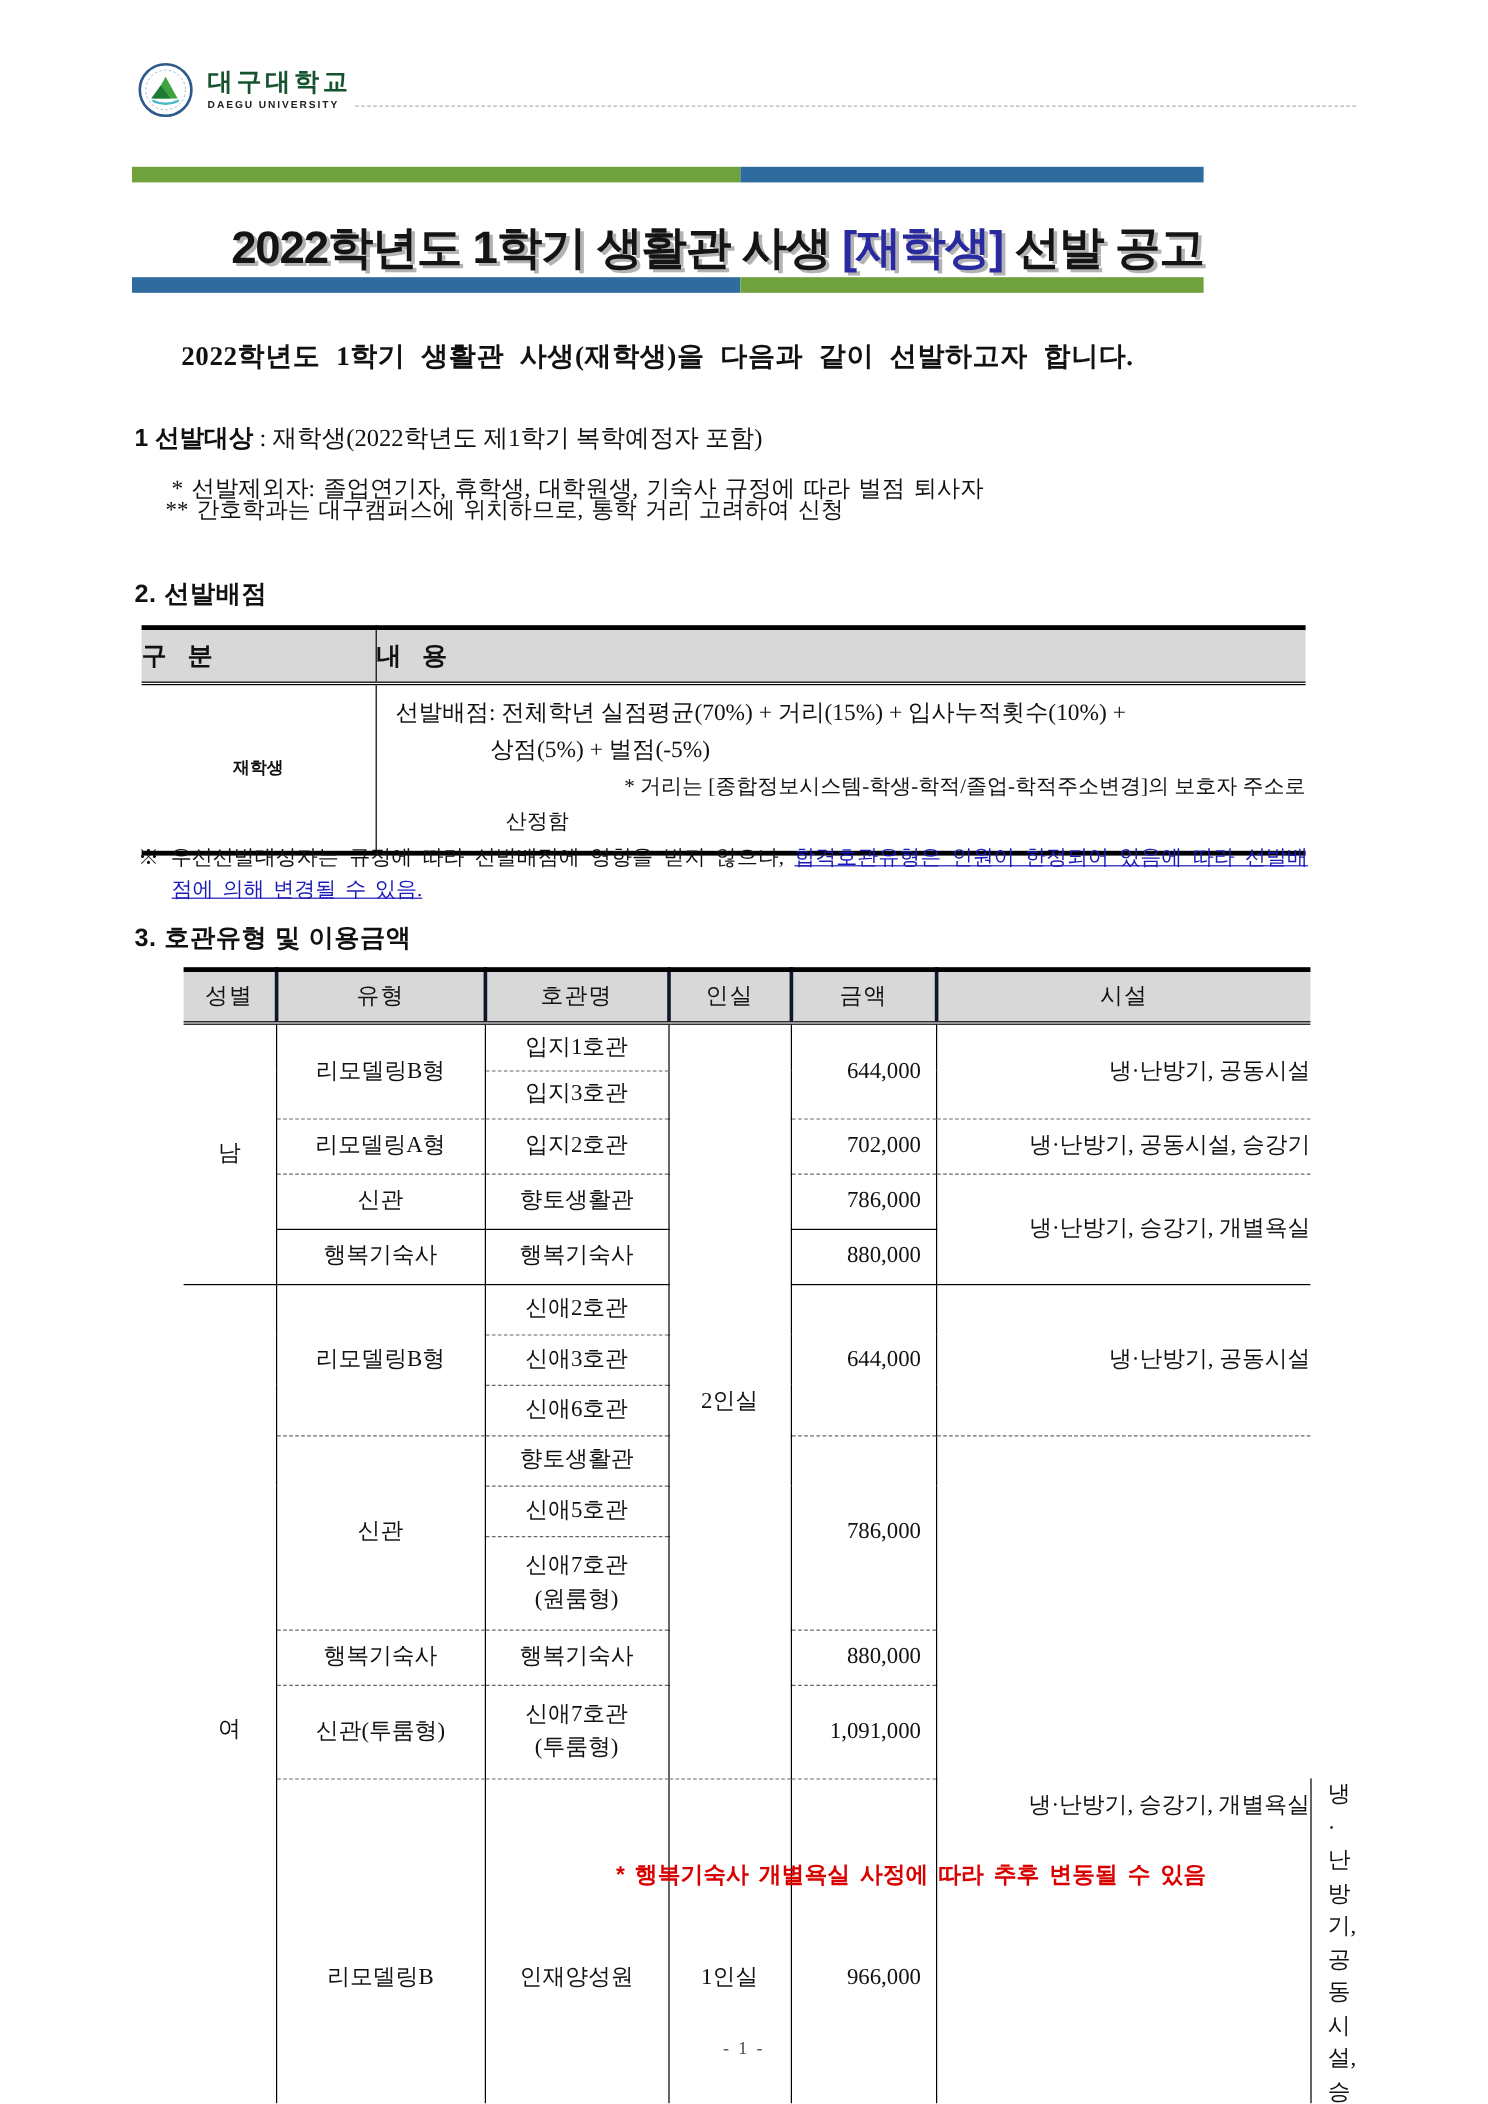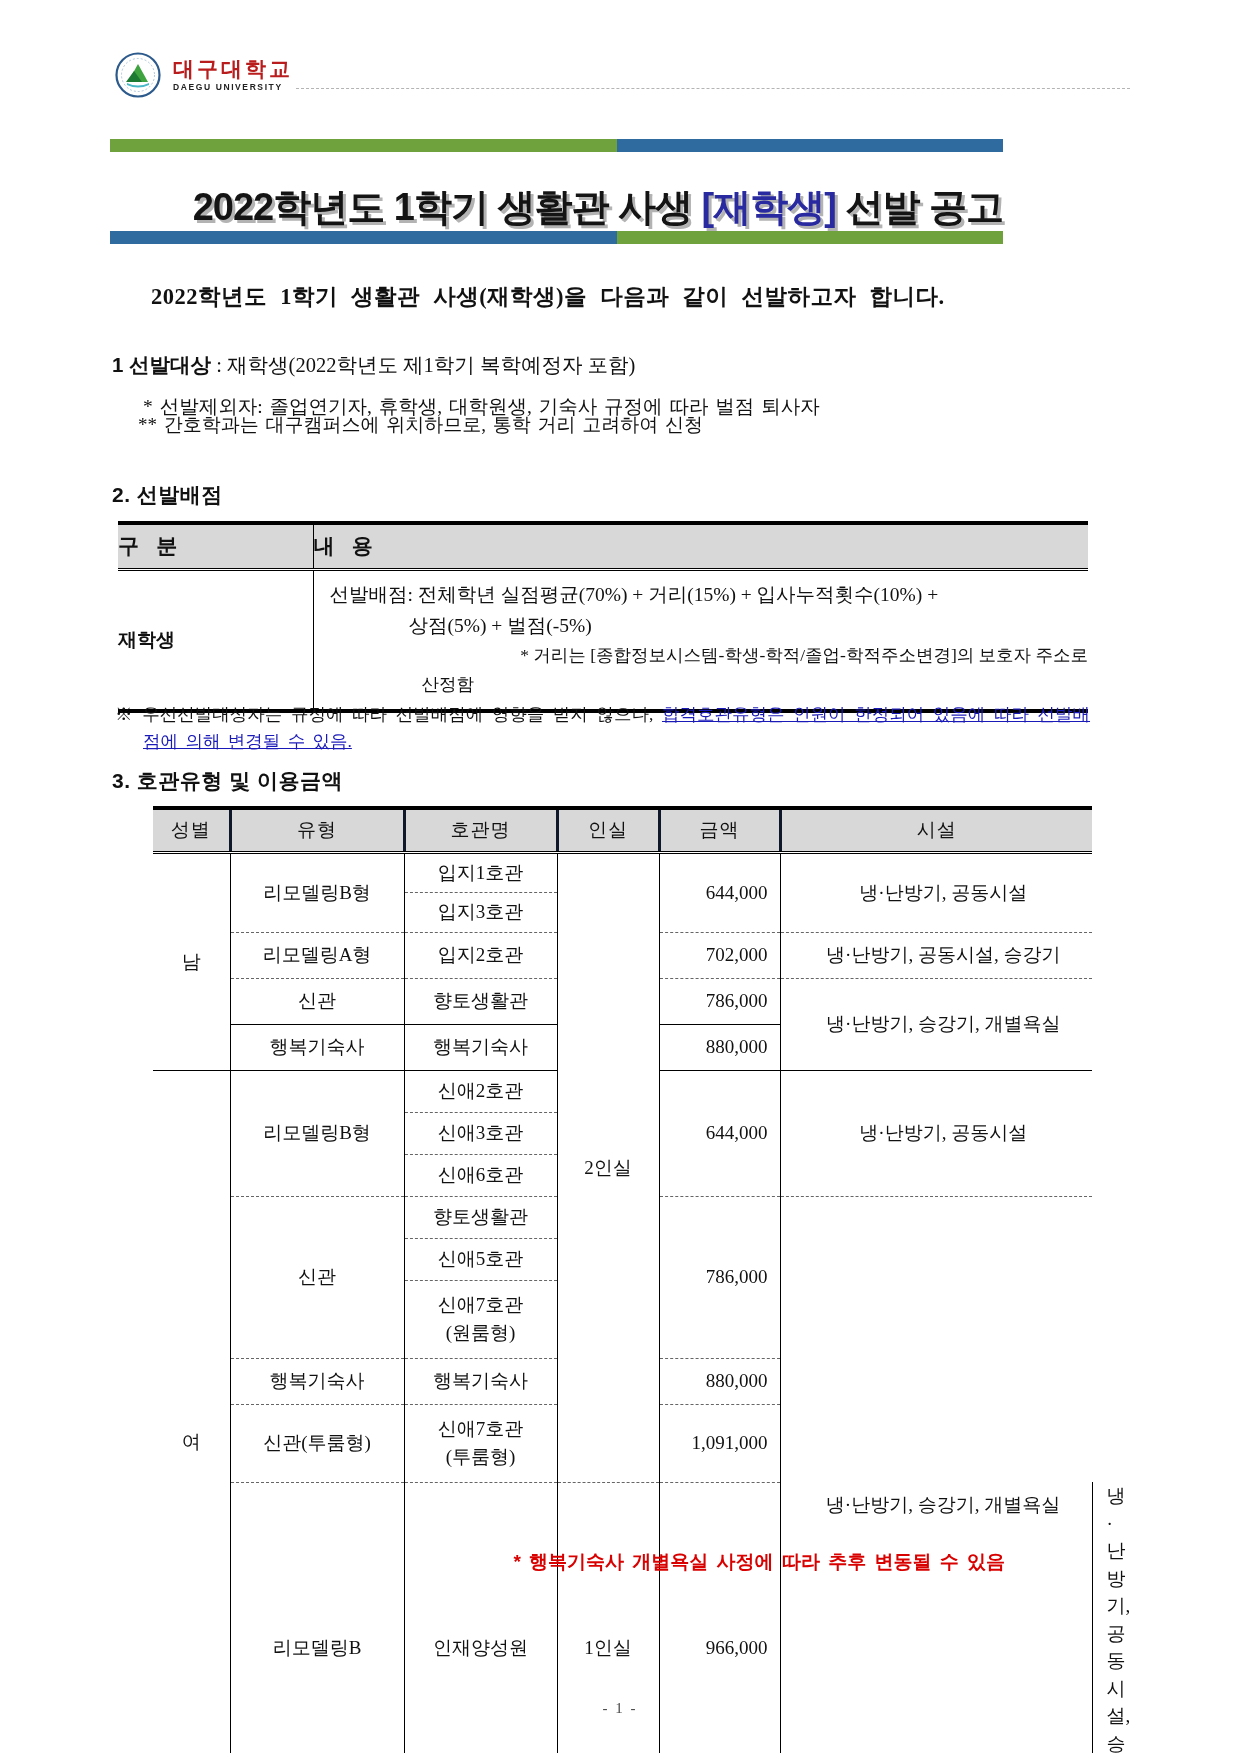--- a/index.html
+++ b/index.html
@@ -16,21 +16,21 @@
     position:relative;
     width:1240px;height:1753px;
     background:#fff;
     font-family:"Liberation Serif","DejaVu Serif",serif;
     color:#111;
     overflow:hidden;
   }
   
   .logo-row{position:absolute;top:52px;left:115px;display:flex;align-items:center;gap:12px;}
   .seal{width:46px;height:46px;display:block;}
-  .logo-text .kname{font-family:"Liberation Sans","DejaVu Sans",sans-serif;font-weight:bold;font-size:21px;letter-spacing:3px;color:#b91c1c;line-height:1.0;}
+  .logo-text .kname{font-family:"Liberation Sans","DejaVu Sans",sans-serif;font-weight:bold;font-size:21px;letter-spacing:3px;color:#14532d;line-height:1.0;}
   .logo-text .ename{font-family:"Liberation Sans","DejaVu Sans",sans-serif;font-weight:bold;font-size:8.5px;letter-spacing:1.6px;color:#222;margin-top:3px;}
   .head-dash{position:absolute;top:88px;left:296px;width:834px;border-top:1.5px dashed #b4b4b4;}
   
   .bar{position:absolute;left:110px;width:893px;height:13px;display:flex;}
   .bar1{top:139px;}
   .bar2{top:231px;}
   .seg-green{background:var(--bar-green);}
   .seg-blue{background:var(--bar-blue);}
   .bar1 .seg-green{width:507px;} .bar1 .seg-blue{flex:1;}
   .bar2 .seg-blue{width:507px;}  .bar2 .seg-green{flex:1;}
@@ -54,41 +54,41 @@
   
   .sec-h{position:absolute;left:112px;font-family:"Liberation Sans","DejaVu Sans",sans-serif;font-weight:bold;font-size:21px;letter-spacing:0.5px;white-space:nowrap;}
   .s2-h{top:481px;} .s3-h{top:767px;}
   
   .t2{position:absolute;top:521px;left:118px;width:970px;border-collapse:collapse;table-layout:fixed;
       border-top:4px solid #000;border-bottom:4px solid #000;font-size:19.5px;}
   .t2 th{background:var(--table-header-bg);height:46px;font-weight:bold;font-size:21px;letter-spacing:6px;
          border-bottom:3px double #000;border-left:1px solid #000;border-right:1px solid #000;text-align:left;}
   .t2 td{border-left:1px solid #000;border-right:1px solid #000;vertical-align:middle;}
   .t2 .el{border-left:none;} .t2 .er{border-right:none;}
-  .t2 .rowlabel{text-align:left;font-weight:bold;font-size:19px;margin-top:24px;}
+  .t2 .rowlabel{text-align:center;font-weight:bold;font-size:14px;margin-top:24px;}
   .t2 .content{padding:8px 0 10px 0;}
   .t2 .ln1{padding-left:16px;line-height:31px;}
   .t2 .ln2{padding-left:95px;line-height:31px;}
   .t2 .ln3{padding-left:72px;line-height:29px;font-size:17.5px;text-align:right;}
   .t2 .ln4{padding-left:108px;line-height:29px;font-size:17.5px;}
   .s2-note{position:absolute;top:701px;left:115px;width:975px;font-size:17.5px;line-height:1.55;
            text-align:justify;padding-left:28px;text-indent:-28px;word-spacing:3px;}
   .s2-note .lnk{color:var(--link-blue);text-decoration:underline;cursor:pointer;}
   
   .t3{position:absolute;top:806px;left:153px;width:939px;border-collapse:collapse;table-layout:fixed;
       border-top:4px solid #000;border-bottom:5px solid #000;font-size:19px;}
   .t3 th{background:var(--table-header-bg);height:44px;font-weight:normal;font-size:19px;letter-spacing:1px;
          border-bottom:3px double #000;border-left:1px solid #000;border-right:3px solid #0f172a;text-align:center;}
   .t3 td{border-left:1px solid #000;border-right:1px solid #000;text-align:center;vertical-align:middle;line-height:1.45;}
   .t3 .el{border-left:none;} .t3 .er{border-right:none;}
   .t3 .bd{border-bottom:1px dashed #666;}
   .t3 .bs{border-bottom:1px solid #000;}
   .t3 .bn{border-bottom:none;}
   .t3 .c-price{text-align:right;padding-right:12px;}
-  .t3 .c-fac{text-align:center;padding-left:14px;}
+  .t3 .c-fac{text-align:right;padding-left:14px;}
   .red-note{position:absolute;top:1549px;left:153px;width:852px;text-align:right;
             font-family:"Liberation Sans","DejaVu Sans",sans-serif;
             color:var(--note-red);font-weight:bold;font-size:19px;word-spacing:3px;white-space:nowrap;}
   
   .footer{position:absolute;top:1700px;left:0;width:100%;text-align:center;font-size:15px;color:#4a4a4a;letter-spacing:2px;}
 </style>
 </head>
 <body>
 
 <div class="page">

